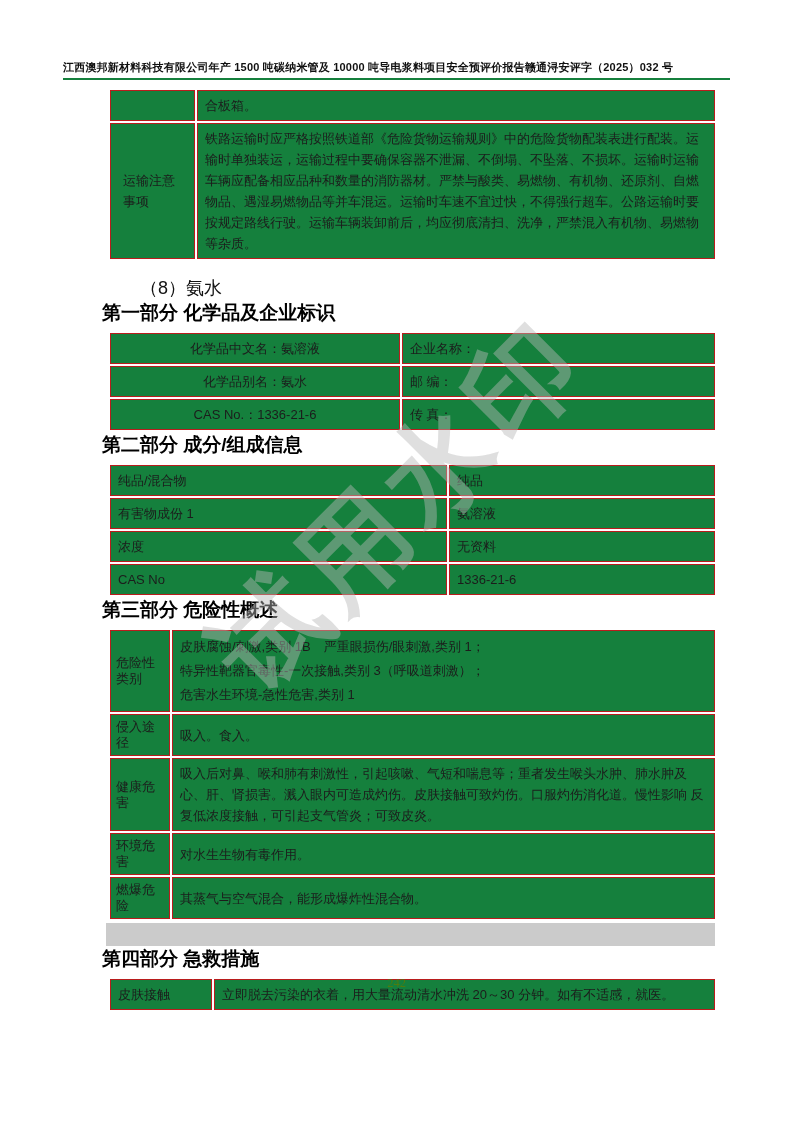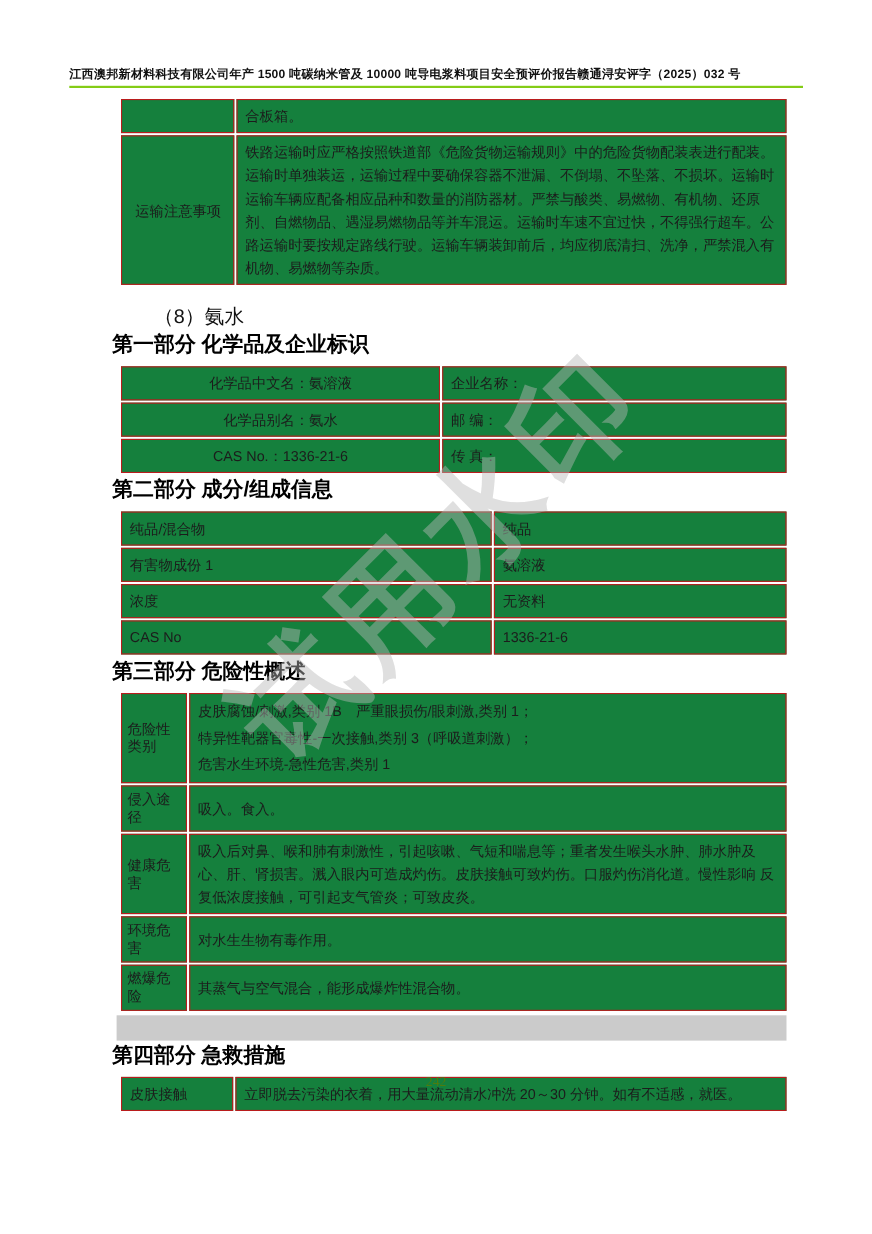--- a/index.html
+++ b/index.html
@@ -10,21 +10,21 @@
     font-family: "Liberation Sans", "DejaVu Sans", sans-serif;
     color: #1a1a1a;
     overflow: hidden;
   }
   .page-header {
     position: absolute;
     left: 63px; top: 60px; width: 667px;
     font-size: 11px; font-weight: bold;
     letter-spacing: 0.2px;
     color: #111;
-    border-bottom: 2px solid #84cc16;
+    border-bottom: 2px solid #15803d;
     padding-bottom: 3px;
     white-space: nowrap;
   }
   .content { position: absolute; left: 0; top: 88px; width: 793px; }
 
   table.tbl {
     border-collapse: separate;
     border-spacing: 2px;
     width: 609px;
     margin-left: 108px;
@@ -33,21 +33,21 @@
   table.tbl td {
     background: #15803d;
     border: 1px solid #b91c1c;
     padding: 4px 7px;
     font-size: 13px;
     line-height: 21px;
     color: #1c1c1c;
     vertical-align: middle;
     word-break: break-all;
   }
-  .t-transport td.lbl { width: 103px; padding-left: 12px; }
+  .t-transport td.lbl { width: 85px; padding-left: 12px; }
   .t-part1 td.c1 { width: 290px; text-align: center; }
   .t-part2 td.c1 { width: 337px; }
   .t-part3 td.lbl { width: 60px; line-height: 16px; padding: 4px 5px; }
   .t-part4 td.lbl { width: 102px; }
   .t-part3 .hline { line-height: 24px; }
 
   .subsection {
     margin: 15px 0 0 140px;
     font-size: 18px;
     color: #111;

